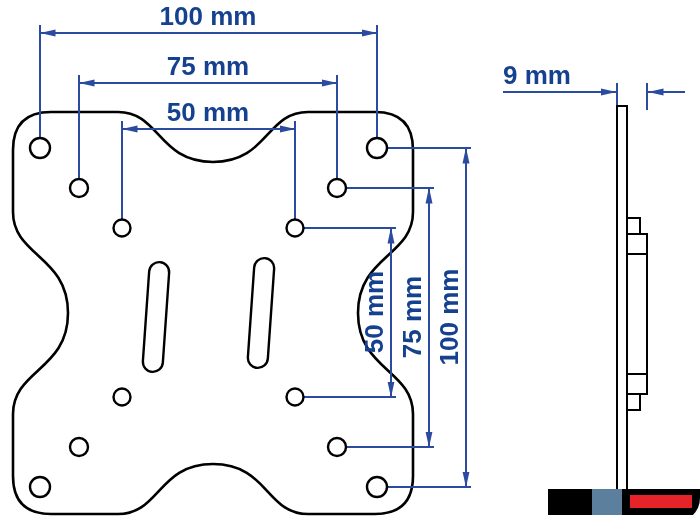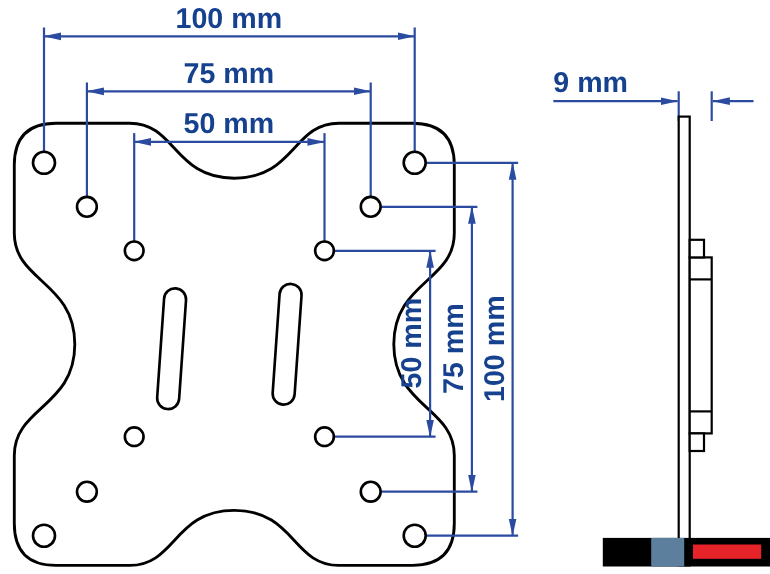--- a/index.html
+++ b/index.html
@@ -1,19 +1,20 @@
 <!DOCTYPE html>
 <html style="--background: #ffffff; --outline: #000000; --dimension-line: #2b4ba0; --dimension-text: #15418f; --logo-black: #000000; --logo-blue: #5b7f9d; --logo-red: #e62329;"><head>
 <meta charset="utf-8">
 <style>
   html,body{margin:0;padding:0;background:#ffffff;}
   .stage{
     position:relative;width:700px;height:522px;overflow:hidden;
     background:var(--background,#ffffff);
     font-family:"Liberation Sans",sans-serif;
+    border-radius:24px;
   }
   svg{display:block;}
   .outline{fill:#ffffff;stroke:var(--outline,#000000);stroke-width:2.6;stroke-linejoin:round;}
   .hole{fill:#ffffff;stroke:var(--outline,#000000);stroke-width:2.4;}
   .slot{fill:#ffffff;stroke:var(--outline,#000000);stroke-width:2.4;}
   .detail{fill:#ffffff;stroke:var(--outline,#000000);stroke-width:2;}
   .detail-line{stroke:var(--outline,#000000);stroke-width:2;fill:none;}
   .dim{stroke:var(--dimension-line,#2b4ba0);stroke-width:2;fill:none;}
   .ext{stroke:var(--dimension-line,#2b4ba0);stroke-width:2;fill:none;}
   .arrowfill{fill:var(--dimension-line,#2b4ba0);}

